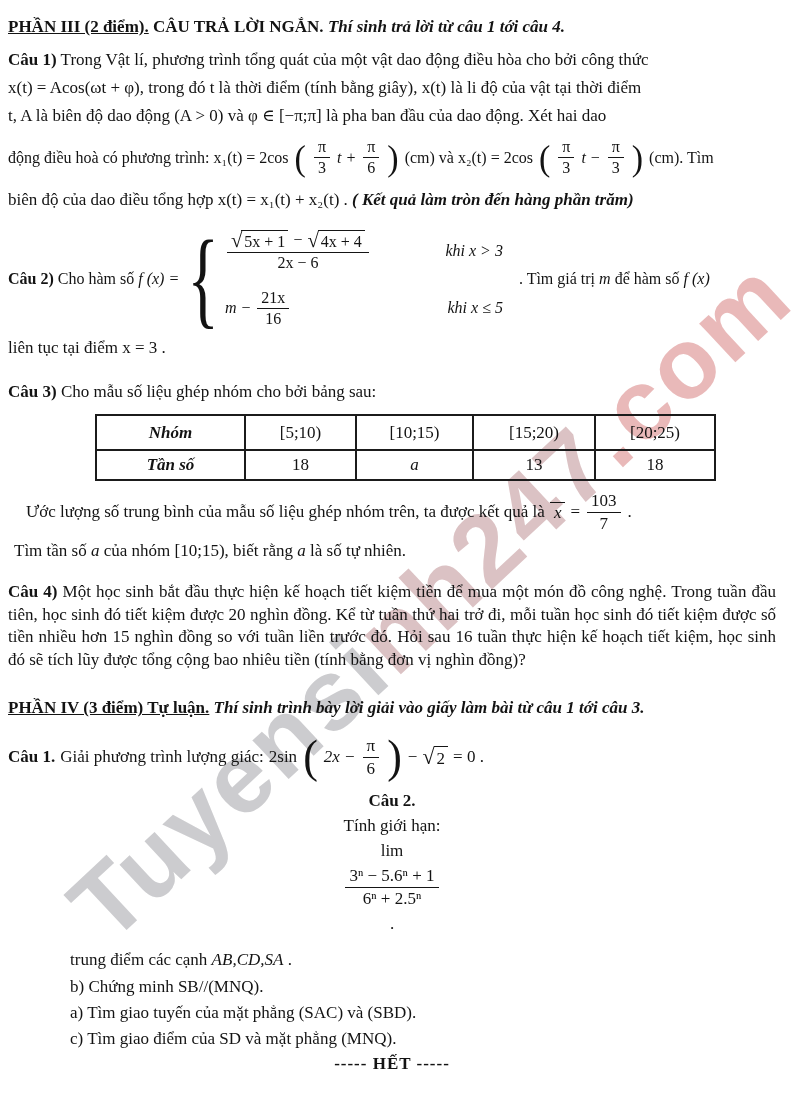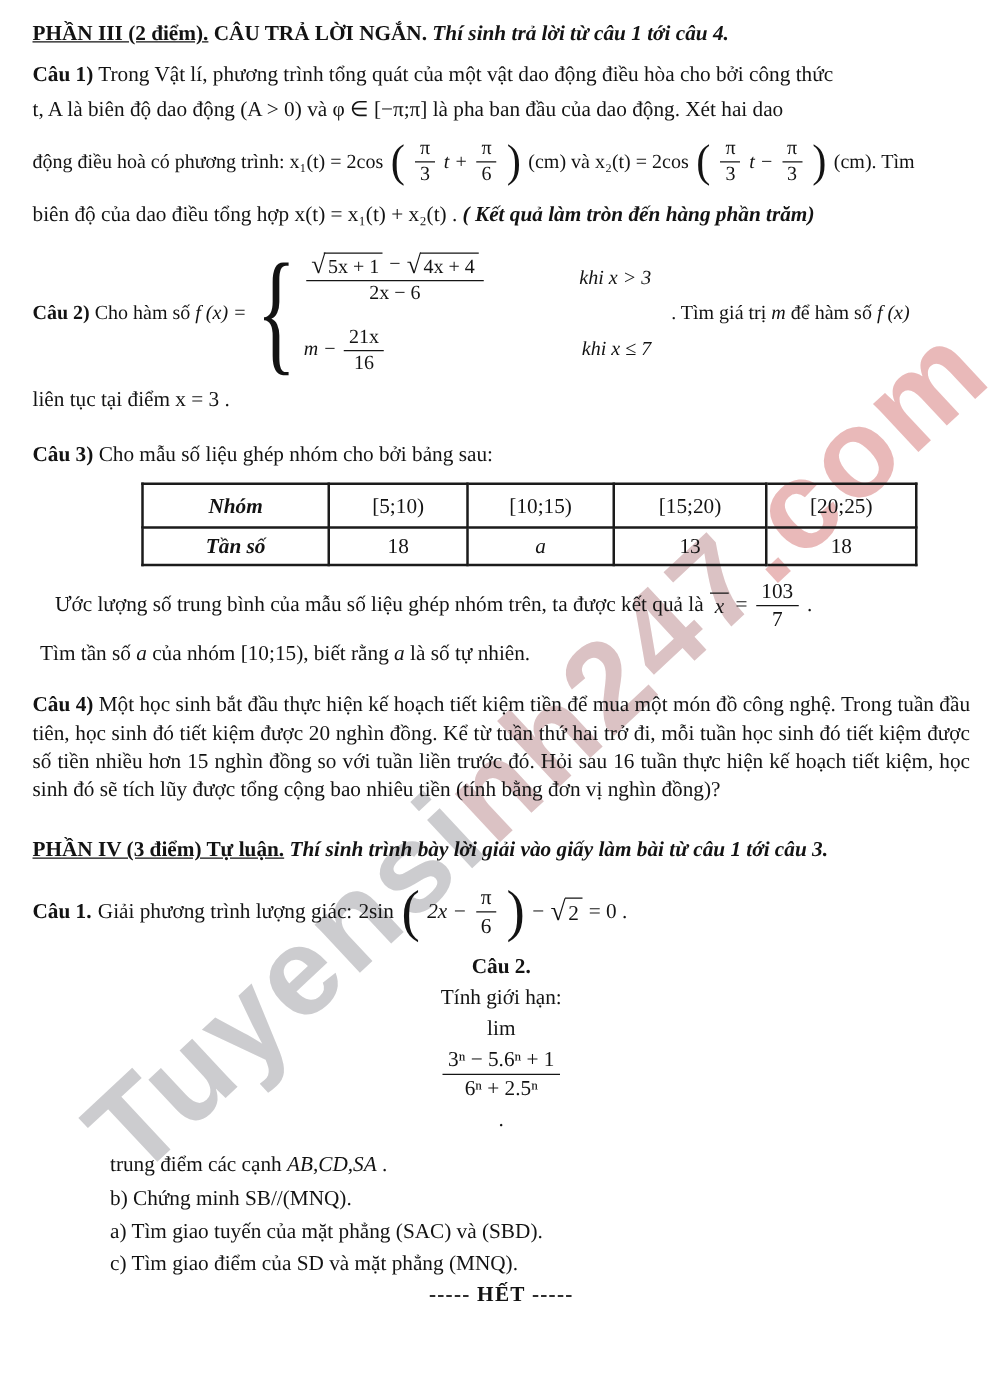--- a/index.html
+++ b/index.html
@@ -10,21 +10,21 @@
   }
   .wm{
     position:absolute;top:600px;left:430px;z-index:0;
     transform:translate(-50%,-50%) rotate(-43deg);
     font-family:"Liberation Sans", "DejaVu Sans", sans-serif;
     font-weight:bold;font-size:100px;letter-spacing:3px;white-space:nowrap;opacity:.9;
   }
   .wm .w1{color:#c7c7ca;}
   .wm .w2{color:#d8bcbe;}
   .wm .w3{color:#e7b2b2;}
-  .page{position:relative;z-index:1;padding:14px 24px 0 26px;font-family:Liberation Serif, serif;}
+  .page{position:relative;z-index:1;padding:14px 24px 0 8px;}
   p{margin:0;}
   .b{font-weight:bold;}
   .i{font-style:italic;}
   .bi{font-weight:bold;font-style:italic;}
   .bu{font-weight:bold;text-decoration:underline;}
   .hline{line-height:26px;white-space:nowrap;}
   .line{line-height:28px;white-space:nowrap;}
   .mline{display:flex;align-items:center;white-space:nowrap;gap:5px;}
   .frac{display:inline-flex;flex-direction:column;text-align:center;vertical-align:middle;line-height:1.15;margin:0 2px;}
   .frac .num{border-bottom:1.6px solid #151515;padding:0 4px 1px;}
@@ -64,20 +64,21 @@
     <span class="bu">PHẦN III (2 điểm).</span>
     <span class="b">CÂU TRẢ LỜI NGẮN.</span>
     <span class="bi">Thí sinh trả lời từ câu 1 tới câu 4.</span>
   </p>
 
   <div style="margin-top:6px;">
     <p class="line">
       <span class="b">Câu 1)</span>
       <span>Trong Vật lí, phương trình tổng quát của một vật dao động điều hòa cho bởi công thức</span>
     </p>
+    <p class="line">x(t) = Acos(ωt + φ), trong đó t là thời điểm (tính bằng giây), x(t) là li độ của vật tại thời điểm</p>
     <p class="line">t,  A là biên độ dao động (A &gt; 0) và φ ∈ [−π;π] là pha ban đầu của dao động. Xét hai dao</p>
     <div class="mline" style="margin:8px 0;font-size:16px;">
       <span>động điều hoà có phương trình: x₁(t) = 2cos</span>
       <span class="bp">(</span>
       <span class="frac">
           <span class="num">π</span>
           <span class="den">3</span>
         </span>
       <span class="i">t +</span>
       <span class="frac">
@@ -131,21 +132,21 @@
         <span class="khi">khi x &gt; 3</span>
       </div>
       <div class="caserow">
         <span class="mline" style="gap:4px;">
           <span class="i">m −</span>
           <span class="frac">
               <span class="num">21x</span>
               <span class="den">16</span>
             </span>
         </span>
-        <span class="khi">khi  x ≤ 7</span>
+        <span class="khi">khi  x ≤ 5</span>
       </div>
     </div>
     <span class="tail">
       <span>. Tìm giá trị</span>
       <span class="i">m</span>
       <span>để hàm số</span>
       <span class="i">f (x)</span>
     </span>
   </div>
   <p class="line" style="margin-top:6px;">liên tục tại điểm  x = 3 .</p>

